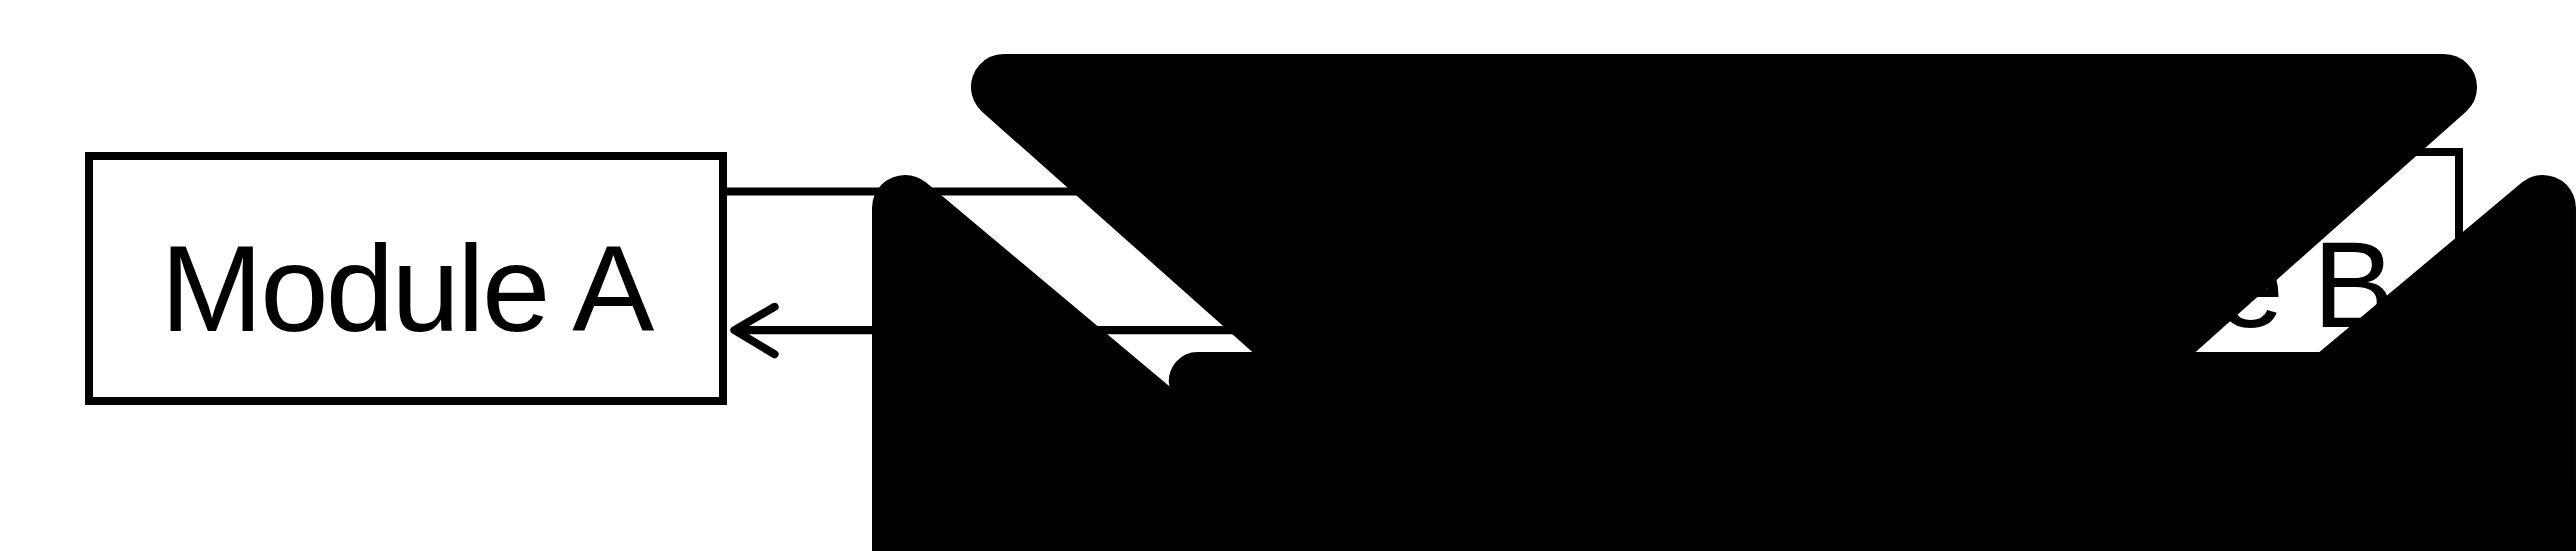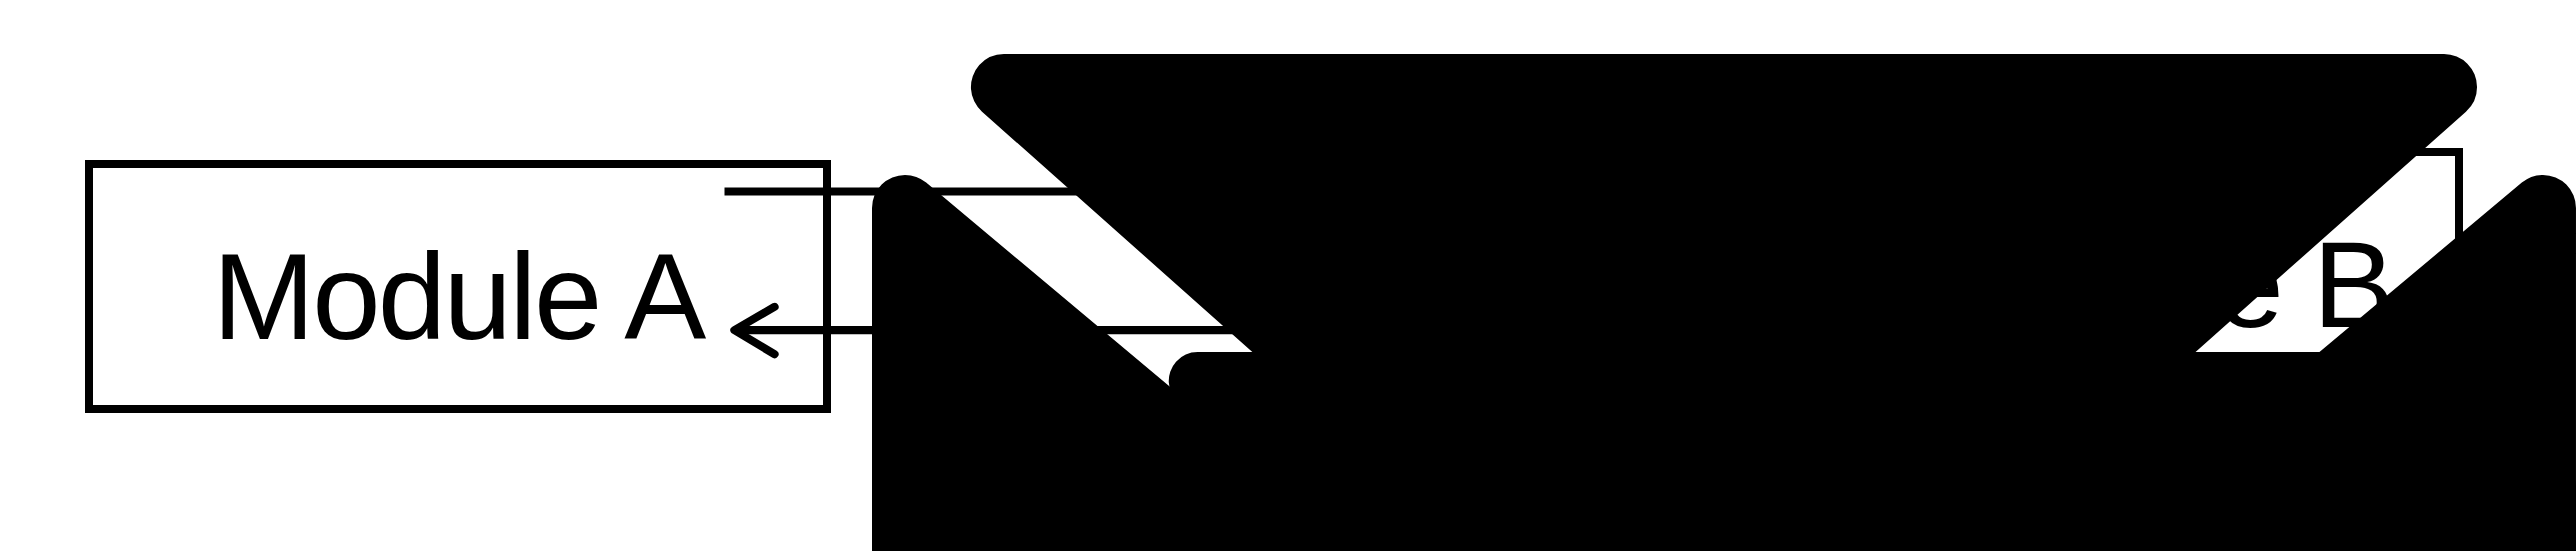--- a/index.html
+++ b/index.html
@@ -21,21 +21,21 @@
     align-items: center;
     justify-content: center;
   }
   .module-box .module-label {
     font-size: 123px;
     letter-spacing: -2.7px;
     line-height: 1;
     padding-top: 19.7px;
     white-space: nowrap;
   }
-  #module-a { left: 85px;  top: 160px; width: 746px; height: 253px; }
+  #module-a { left: 85px;  top: 152px; width: 642px; height: 253px; }
   #module-b { left: 1823px; top: 148px; width: 640px; height: 253px; }
 
   .arrow-layer {
     position: absolute;
     left: 0; top: 0;
     width: 2576px; height: 552px;
   }
   .edge-text {
     position: absolute;
     line-height: 1;

